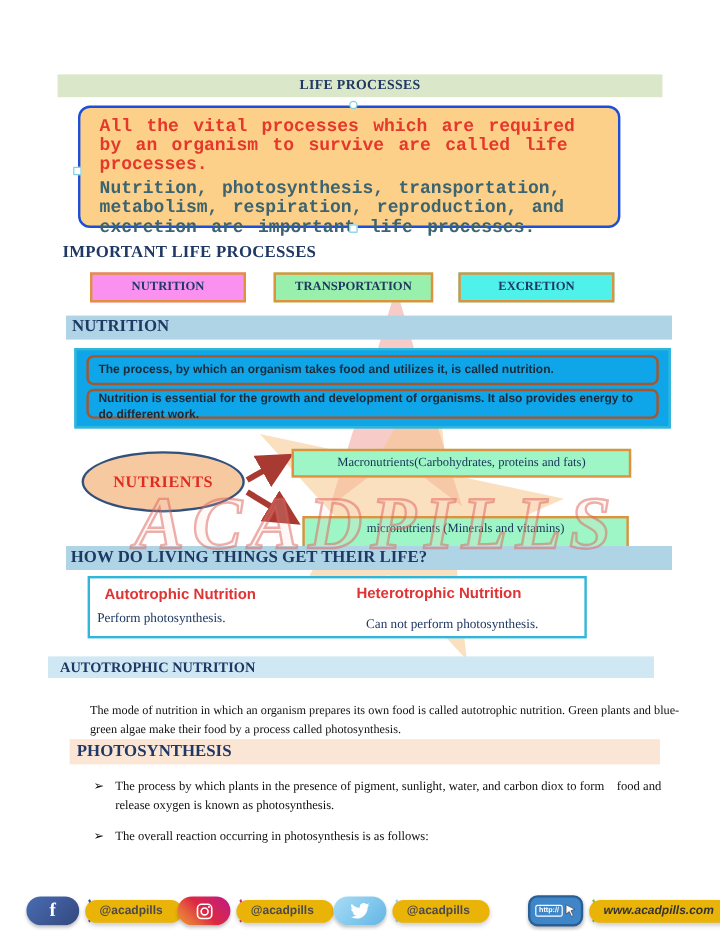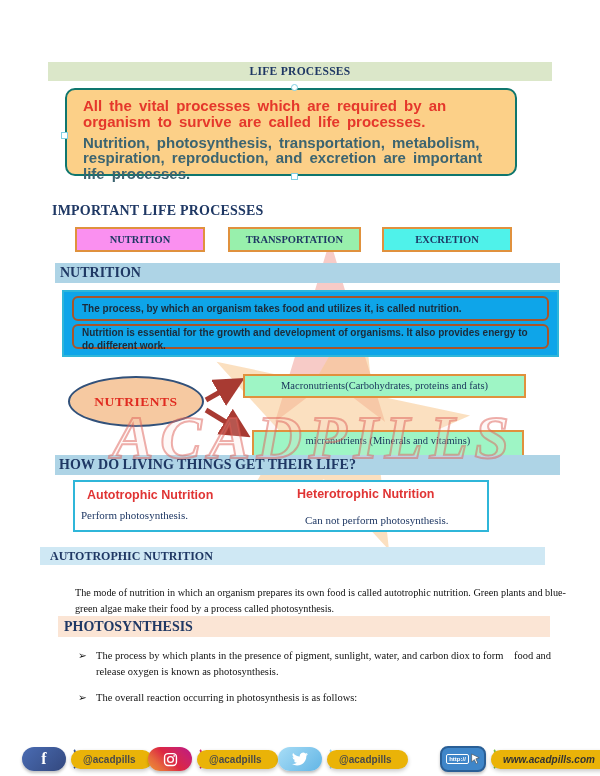--- a/index.html
+++ b/index.html
@@ -11,23 +11,23 @@
   .wm-star{position:absolute;clip-path:polygon(50% 0%,61% 35%,98% 35%,68% 57%,79% 91%,50% 70%,21% 91%,32% 57%,2% 35%,39% 35%);}
   .wm-star.s1{left:235px;top:240px;width:190px;height:200px;background:rgba(236,126,115,.40);}
   .wm-star.s2{left:200px;top:295px;width:270px;height:265px;background:rgba(248,198,140,.55);transform:rotate(12deg);}
   .wm-text{position:absolute;left:112px;top:402px;z-index:2;pointer-events:none;
            font:italic bold 62px "Liberation Serif",serif;letter-spacing:7px;
            color:rgba(250,214,208,.18);-webkit-text-stroke:2px rgba(222,95,88,.50);}
   
   .content{z-index:1;}
   .titlebar{position:absolute;left:48px;top:62px;width:504px;height:19px;background:#dbe7c9;
             text-align:center;line-height:19px;font-weight:bold;font-size:11.5px;color:#1f3864;letter-spacing:.3px;}
-  .intro{position:absolute;left:65px;top:88px;width:452px;height:88px;box-sizing:border-box;
-         background:#fcd088;border:2px solid #0f766e;border-radius:10px;padding:8px 22px 6px 16px;
-         font-family:Liberation Sans, sans-serif;font-weight:bold;font-size:15px;line-height:1.05;word-spacing:3px;}
+  .intro{position:absolute;left:65px;top:88px;width:452px;height:102px;box-sizing:border-box;
+         background:#fcd088;border:2px solid #1d4ed8;border-radius:10px;padding:8px 22px 6px 16px;
+         font-family:Liberation Mono, monospace;font-weight:bold;font-size:15px;line-height:1.05;word-spacing:3px;}
   .intro p{margin:0;}
   .intro .red{color:#e5372b;margin-bottom:5px;}
   .intro .teal{color:#3c6470;}
   .handle{position:absolute;width:7px;height:7px;background:#fff;border:1px solid #7fd0e2;box-sizing:border-box;}
   .h-top{left:50%;top:-6px;border-radius:50%;}
   .h-bot{left:50%;bottom:-6px;}
   .h-left{left:-6px;top:50%;}
   .sec-head{position:absolute;left:52px;top:203px;font-weight:bold;font-size:14px;color:#1f3864;letter-spacing:.2px;}
   .chip{position:absolute;top:227px;height:25px;box-sizing:border-box;border:2px solid #e0913d;
         text-align:center;line-height:21px;font-weight:bold;font-size:10.5px;color:#1f3864;}

